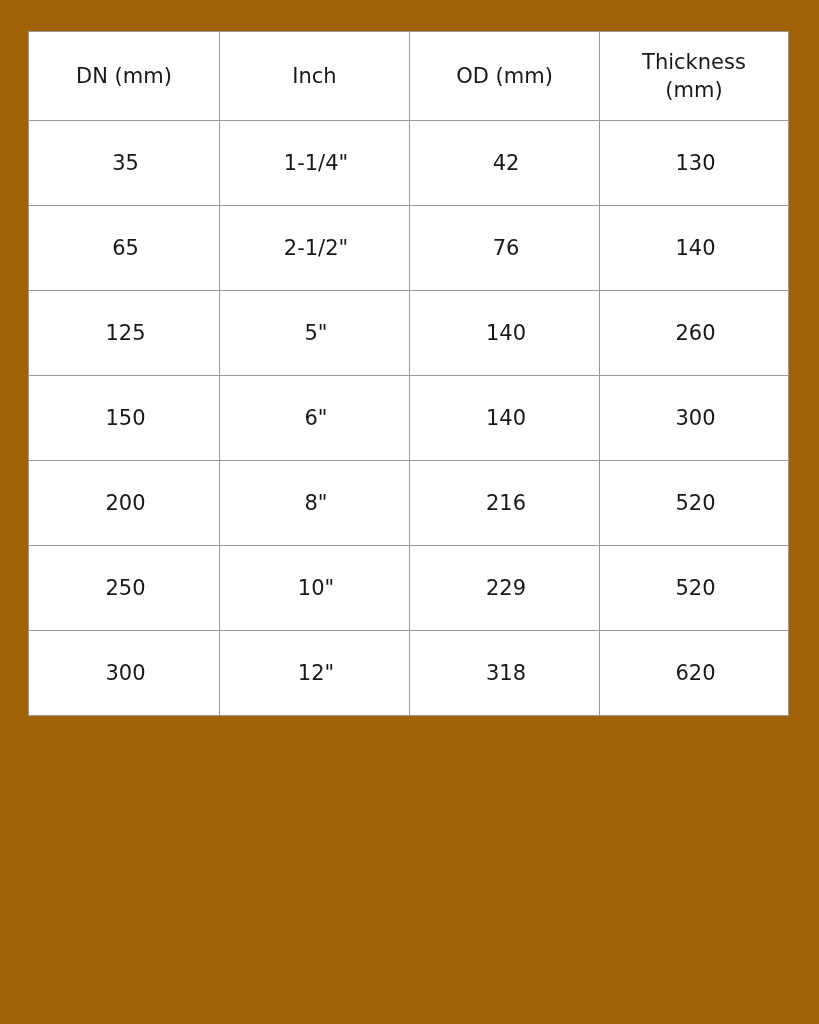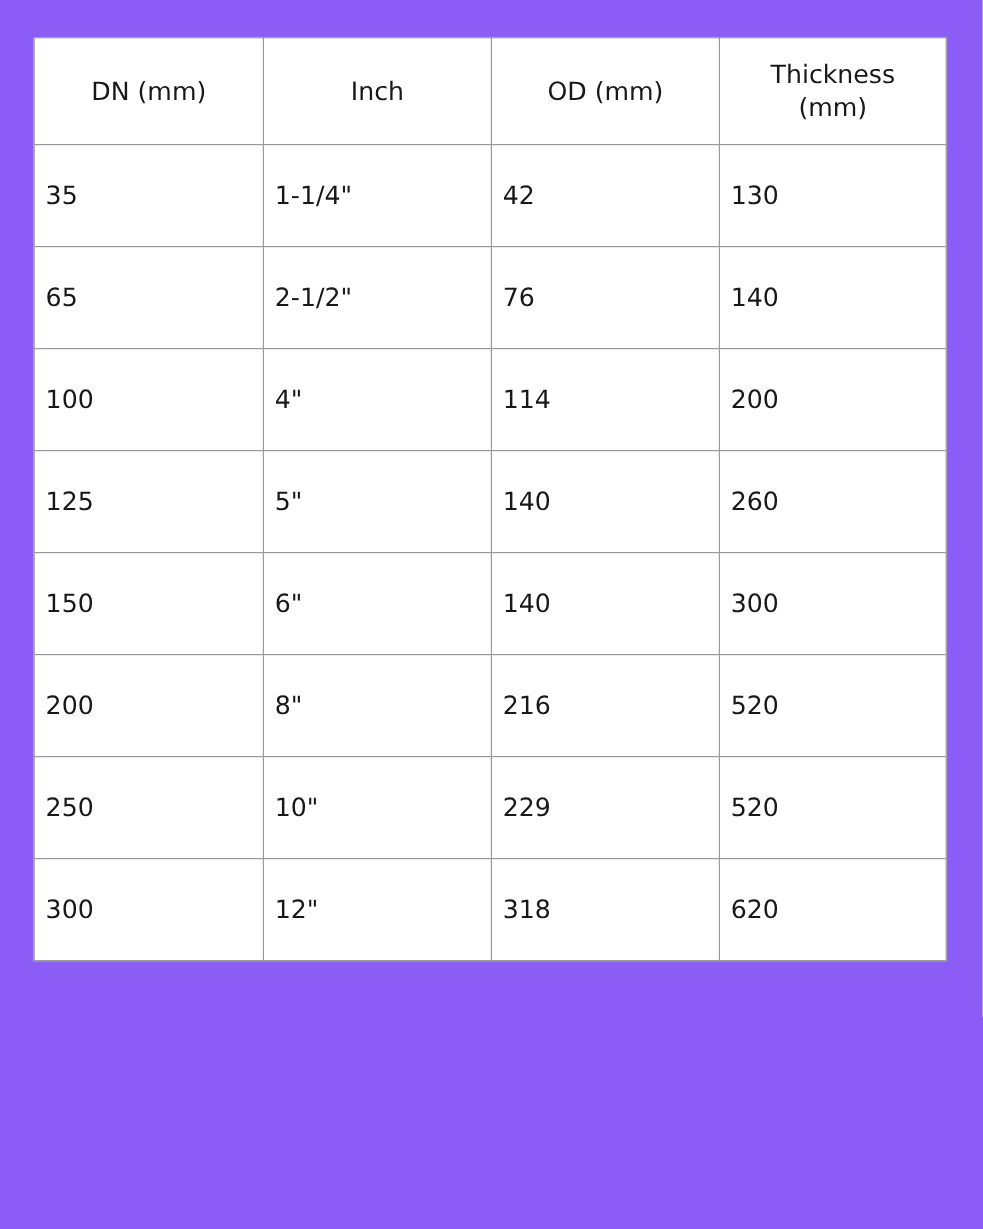--- a/index.html
+++ b/index.html
@@ -10,21 +10,21 @@
   body {
     width: 819px;
     height: 1024px;
     font-family: "DejaVu Sans", "Liberation Sans", sans-serif;
     -webkit-font-smoothing: antialiased;
   }
   .page {
     position: relative;
     width: 819px;
     height: 1024px;
-    background: #8b5cf6;
+    background: #a16207;
     overflow: hidden;
   }
   .spec-table {
     position: absolute;
     left: 28px;
     top: 31px;
     width: 760px;
     border-collapse: collapse;
     table-layout: fixed;
     background: #ffffff;
@@ -43,21 +43,21 @@
     line-height: 28px;
     vertical-align: middle;
   }
   .spec-table thead th {
     height: 84px;
     text-align: center;
     padding: 2px 6px;
   }
   .spec-table tbody td {
     height: 80px;
-    text-align: left;
+    text-align: center;
     padding: 2px 6px 2px 9px;
     margin-top: 48px;
   }
   .hdr-line {
     display: block;
   }
 </style>
 </head>
 <body>
 
@@ -93,26 +93,20 @@
         <td>42</td>
         <td>130</td>
       </tr>
       <tr>
         <td>65</td>
         <td>2-1/2"</td>
         <td>76</td>
         <td>140</td>
       </tr>
       <tr>
-        <td>100</td>
-        <td>4"</td>
-        <td>114</td>
-        <td>200</td>
-      </tr>
-      <tr>
         <td>125</td>
         <td>5"</td>
         <td>140</td>
         <td>260</td>
       </tr>
       <tr>
         <td>150</td>
         <td>6"</td>
         <td>140</td>
         <td>300</td>

